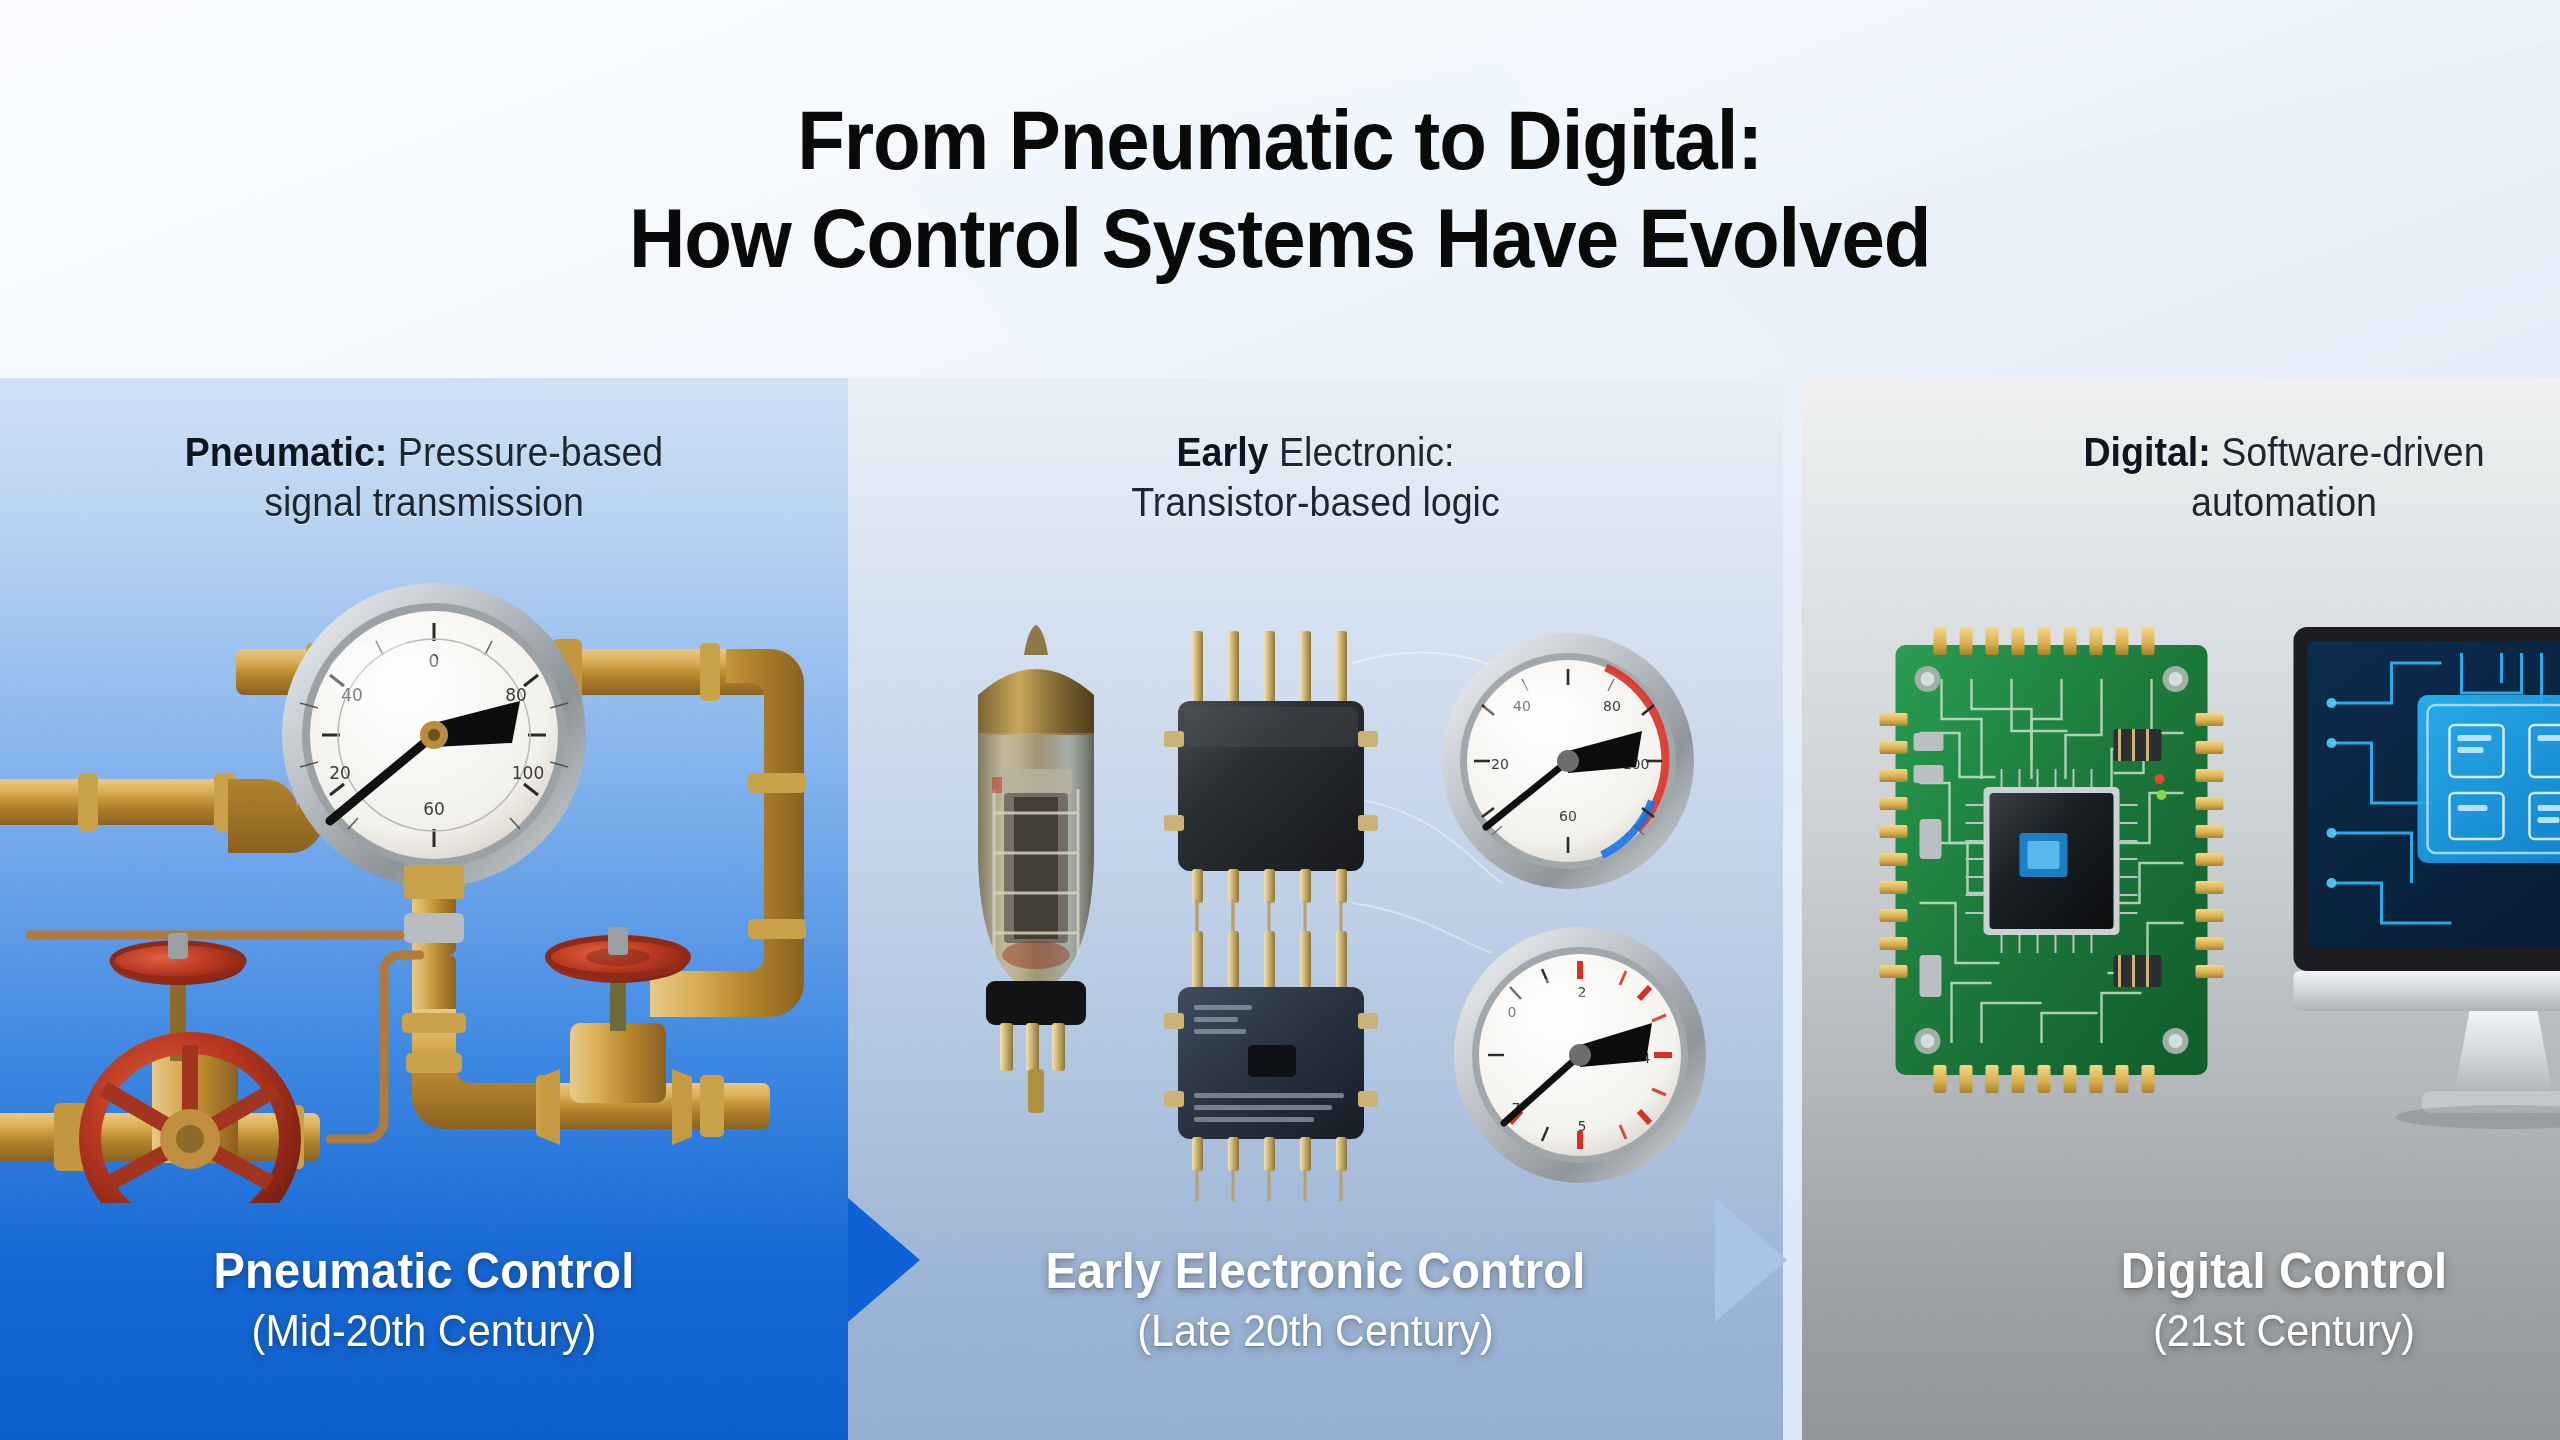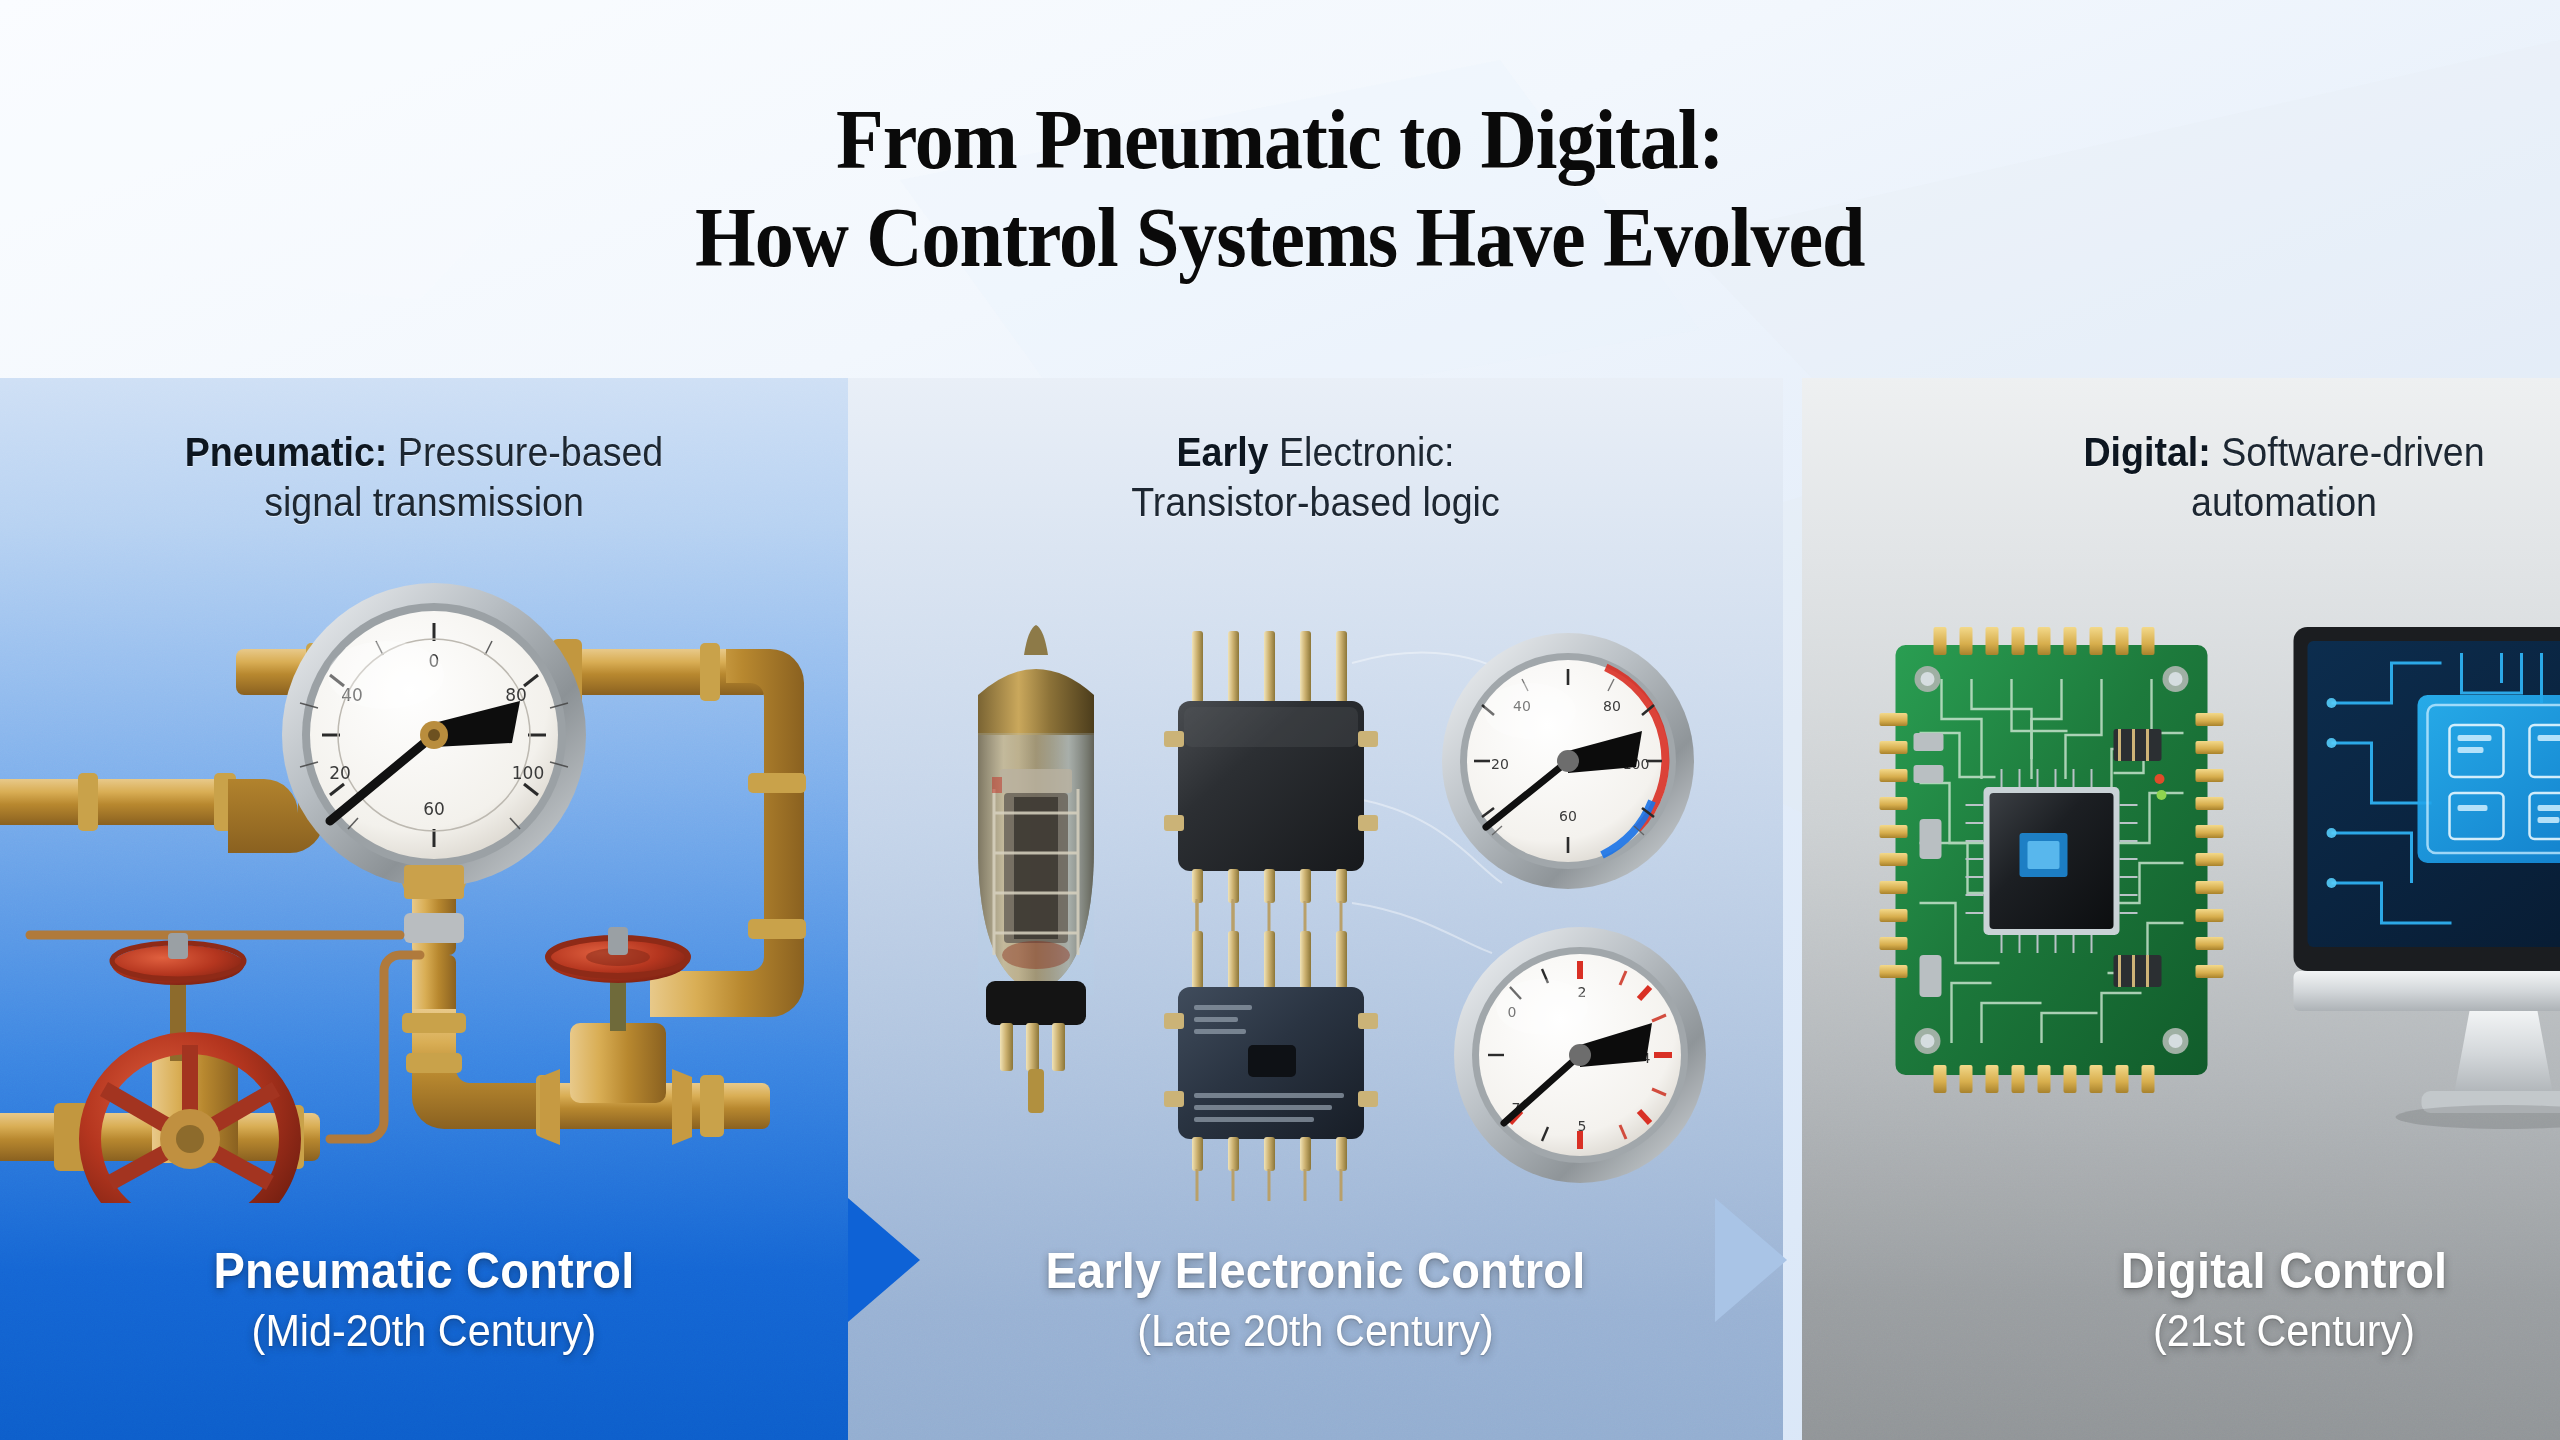--- a/index.html
+++ b/index.html
@@ -16,21 +16,20 @@
     position:absolute;inset:0;
     background:linear-gradient(160deg,#fbfdff 0%,#f2f7fd 28%,#e2ecf9 58%,#d8e6f7 100%);
   }
   .bg-facet{position:absolute;inset:0;opacity:.55;}
 
   
   .header{
     position:absolute;left:0;top:0;width:2560px;height:378px;
     display:flex;flex-direction:column;align-items:center;justify-content:center;
     z-index:6;
-    font-family:Liberation Serif, serif;
   }
   .title{
     font-weight:bold;font-size:84px;line-height:1.17;color:#0a0a0a;
     text-align:center;letter-spacing:-1.2px;
     transform:scaleX(.93);transform-origin:center;
     text-shadow:0 1px 0 rgba(255,255,255,.65);
   }
 
   
   .panels{position:absolute;left:0;top:378px;width:2560px;height:1062px;z-index:2;padding-left:8px;}

